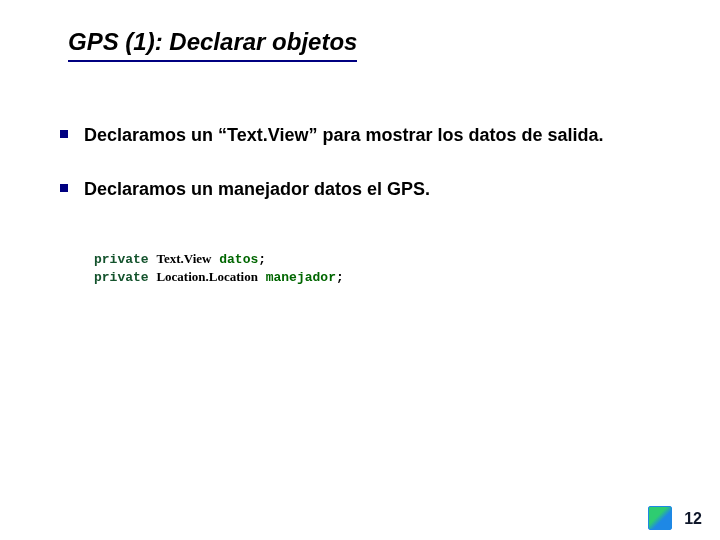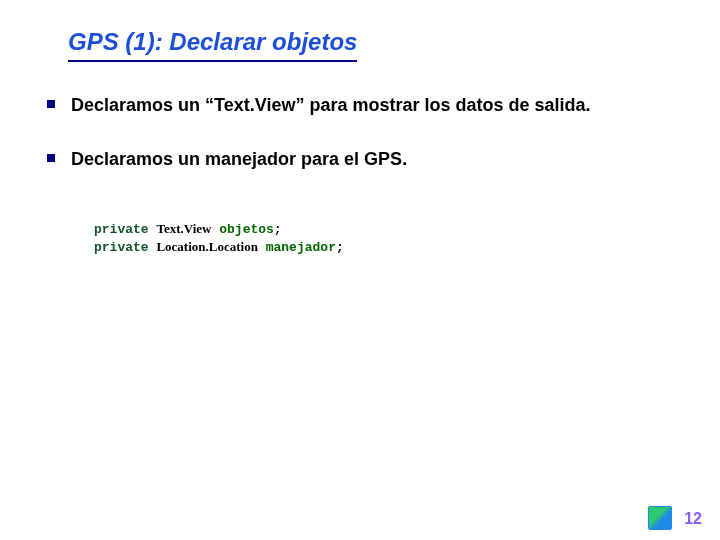--- a/index.html
+++ b/index.html
@@ -17,30 +17,30 @@
     position: relative;
     width: 720px;
     height: 540px;
     box-sizing: border-box;
     padding: 28px 40px 40px 68px;
   }
   .title {
     font-size: 24px;
     font-weight: bold;
     font-style: italic;
-    color: #1d4ed8;
+    color: #000000;
     border-bottom: 2px solid #000080;
     display: inline-block;
     padding-bottom: 4px;
-    margin-bottom: 28px;
+    margin-bottom: 45px;
   }
   .bullets {
     list-style: none;
     padding: 0;
-    margin: 3px;
+    margin: 16px;
   }
   .bullets li {
     position: relative;
     font-size: 18px;
     font-weight: bold;
     color: #000;
     padding-left: 0;
     margin-bottom: 30px;
     line-height: 1.35;
   }
@@ -65,21 +65,21 @@
   .kw  { color: #14532d; } 
   .cls { color: #000000; font-family: Liberation Serif, serif; } 
   .var { color: #006600; } 
   .pun { color: #000000; }
   .page-number {
     position: absolute;
     right: 18px;
     bottom: 12px;
     font-size: 16px;
     font-weight: bold;
-    color: #8b5cf6;
+    color: #0f172a;
   }
   .logo {
     position: absolute;
     right: 48px;
     bottom: 10px;
     width: 24px;
     height: 24px;
     background: linear-gradient(135deg, #2ecc71 40%, #1e88e5 60%);
     border: 1px solid #1e88e5;
     border-radius: 2px;
@@ -97,23 +97,23 @@
 
 <div class="slide">
 
   <div class="title">GPS (1): Declarar objetos</div>
 
   <ul class="bullets">
     <li>
       <span>Declaramos un “Text.View” para mostrar los datos de salida.</span>
     </li>
     <li>
-      <span>Declaramos un manejador para el GPS.</span>
+      <span>Declaramos un manejador datos el GPS.</span>
     </li>
   </ul>
 
-  <div class="code"><span class="kw">private</span> <span class="cls">Text.View</span> <span class="var">objetos</span><span class="pun">;</span>
+  <div class="code"><span class="kw">private</span> <span class="cls">Text.View</span> <span class="var">datos</span><span class="pun">;</span>
 <span class="kw">private</span> <span class="cls">Location.Location</span> <span class="var">manejador</span><span class="pun">;</span></div>
 
   <div class="logo"></div>
 
   <div class="page-number">12</div>
 </div>
 
 </body></html>

